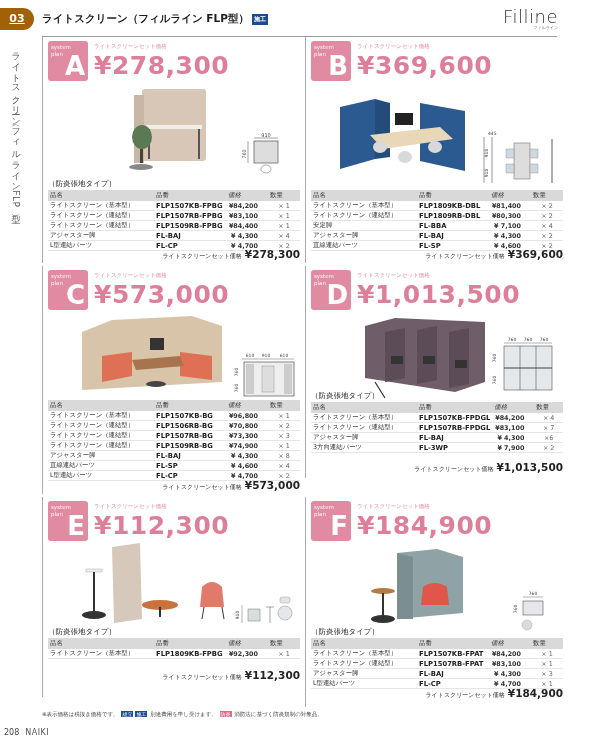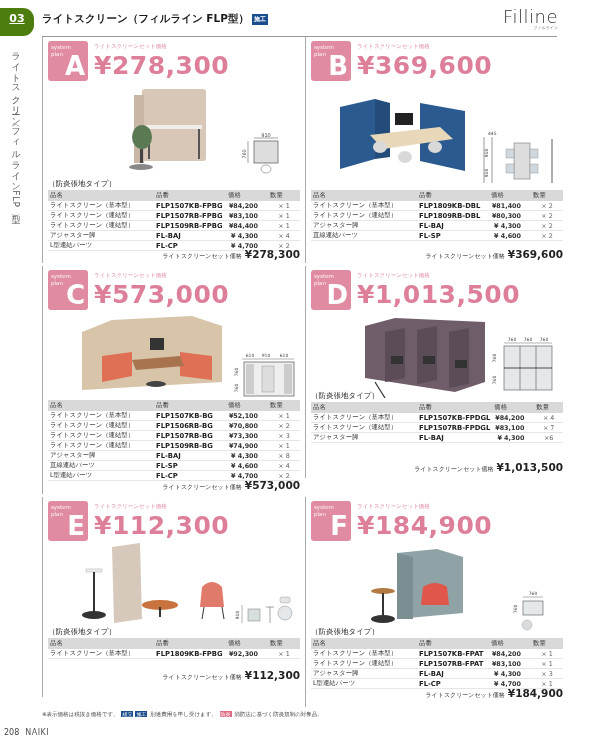--- a/index.html
+++ b/index.html
@@ -1,19 +1,19 @@
 <!DOCTYPE html>
 <html><head>
 <meta charset="utf-8">
 <style>
   * { box-sizing: border-box; margin: 0; padding: 0; }
   html, body { width: 600px; height: 743px; background: #ffffff; overflow: hidden; }
   body { position: relative; font-family: "DejaVu Sans", sans-serif; color: #2a2a2a; }
 
-  .chapter-tab { position: absolute; left: 0; top: 8px; width: 34px; height: 28px; background: #4d7c0f; border-radius: 0 11px 11px 0; color: #fff; font-size: 11px; font-weight: bold; line-height: 22px; text-align: center; text-decoration: underline; }
+  .chapter-tab { position: absolute; left: 0; top: 8px; width: 34px; height: 22px; background: #a16207; border-radius: 0 11px 11px 0; color: #fff; font-size: 11px; font-weight: bold; line-height: 22px; text-align: center; text-decoration: underline; }
   .page-header-title { position: absolute; left: 42px; top: 12px; font-size: 10.5px; font-weight: bold; color: #1b1b1b; }
   .construct-badge { display: inline-block; background: #1b4d8c; color: #fff; font-size: 6px; padding: 1px 2px; margin-left: 3px; vertical-align: middle; }
   .header-rule { position: absolute; left: 42px; top: 36px; width: 515px; height: 1px; background: #9a9a9a; }
   .brand-logo { position: absolute; right: 42px; top: 6px; text-align: right; margin-left: 27px; }
   .brand-logo .name { font-family: "DejaVu Sans", sans-serif; font-size: 18px; font-weight: 300; color: #333; letter-spacing: 0.5px; }
   .brand-logo .kana { font-size: 4px; color: #666; margin-top: -2px; }
 
   .side-label { position: absolute; left: 9px; top: 46px; writing-mode: vertical-rl; font-size: 9px; color: #555; letter-spacing: 0.5px; }
 
   .plan { position: absolute; width: 262px; }
@@ -30,21 +30,21 @@
 
   .variant-label { position: absolute; left: 6px; font-size: 7.5px; color: #222; }
   table.parts { position: absolute; left: 6px; width: 252px; border-collapse: collapse; font-size: 6.4px; }
   table.parts th { background: #d9d9d9; font-weight: normal; text-align: left; padding: 1px 2px; height: 9px; color: #333; }
   table.parts td { padding: 0 2px; height: 9.6px; border-bottom: 1px solid #e6e6e6; color: #333; white-space: nowrap; }
   table.parts td.code { font-weight: bold; font-size: 6.8px; color: #222; }
   table.parts td.price { text-align: right; font-weight: bold; padding-right: 10px; margin-left: 16px; }
   table.parts td.qty { text-align: center; color: #666; }
   table.parts th.c-name { width: 106px; margin-top: 44px; }
   table.parts th.c-code { width: 72px; margin-top: 28px; }
-  table.parts th.c-price { width: 42px; }
+  table.parts th.c-price { width: 42px; font-style: italic; }
   .total-line { position: absolute; right: 4px; font-size: 6px; color: #333; white-space: nowrap; }
   .total-line .amt { font-size: 10.5px; font-weight: bold; margin-left: 3px; color: #222; }
 
   .footnote { position: absolute; left: 42px; top: 711px; font-size: 5.5px; color: #444; white-space: nowrap; }
   .fn-badge { display: inline-block; background: #1b4d8c; color: #fff; font-size: 5px; padding: 0 1px; margin: 0 1px; }
   .fn-badge.fire { background: #e06a85; }
   .page-footer { position: absolute; left: 4px; top: 728px; font-size: 8px; color: #444; }
   .page-footer .brand { margin-left: 6px; letter-spacing: 0.5px; color: #555; margin-top: 11px; }
 </style>
 </head>
@@ -184,20 +184,26 @@
           <td class="price">¥81,400</td>
           <td class="qty">× 2</td>
         </tr>
       <tr>
           <td>ライトスクリーン（連結型）</td>
           <td class="code">FLP1809RB-DBL</td>
           <td class="price">¥80,300</td>
           <td class="qty">× 2</td>
         </tr>
       <tr>
+          <td>安定脚</td>
+          <td class="code">FL-BBA</td>
+          <td class="price">¥ 7,100</td>
+          <td class="qty">× 4</td>
+        </tr>
+      <tr>
           <td>アジャスター脚</td>
           <td class="code">FL-BAJ</td>
           <td class="price">¥ 4,300</td>
           <td class="qty">× 2</td>
         </tr>
       <tr>
           <td>直線連結パーツ</td>
           <td class="code">FL-SP</td>
           <td class="price">¥ 4,600</td>
           <td class="qty">× 2</td>
@@ -243,21 +249,21 @@
       <th class="c-name">品名</th>
       <th class="c-code">品番</th>
       <th class="c-price">価格</th>
       <th>数量</th>
     </tr>
       </thead>
     <tbody>
       <tr>
           <td>ライトスクリーン（基本型）</td>
           <td class="code">FLP1507KB-BG</td>
-          <td class="price">¥52,100</td>
+          <td class="price">¥96,800</td>
           <td class="qty">× 1</td>
         </tr>
       <tr>
           <td>ライトスクリーン（連結型）</td>
           <td class="code">FLP1506RB-BG</td>
           <td class="price">¥70,800</td>
           <td class="qty">× 2</td>
         </tr>
       <tr>
           <td>ライトスクリーン（連結型）</td>
@@ -347,20 +353,26 @@
           <td>ライトスクリーン（連結型）</td>
           <td class="code">FLP1507RB-FPDGL</td>
           <td class="price">¥83,100</td>
           <td class="qty">× 7</td>
         </tr>
       <tr>
           <td>アジャスター脚</td>
           <td class="code">FL-BAJ</td>
           <td class="price">¥ 4,300</td>
           <td class="qty">×6</td>
+        </tr>
+      <tr>
+          <td>3方向連結パーツ</td>
+          <td class="code">FL-3WP</td>
+          <td class="price">¥ 7,900</td>
+          <td class="qty">× 2</td>
         </tr>
     </tbody>
   </table>
   <div class="total-line" style="top:195px;"><span>ライトスクリーンセット価格</span><span class="amt">¥1,013,500</span></div>
 </div>
 
 <div class="plan" style="left:42px; top:497px; height:200px;">
   <div class="frame" style="height:200px;"></div>
   <div class="plan-head">
     <div class="plan-badge">

